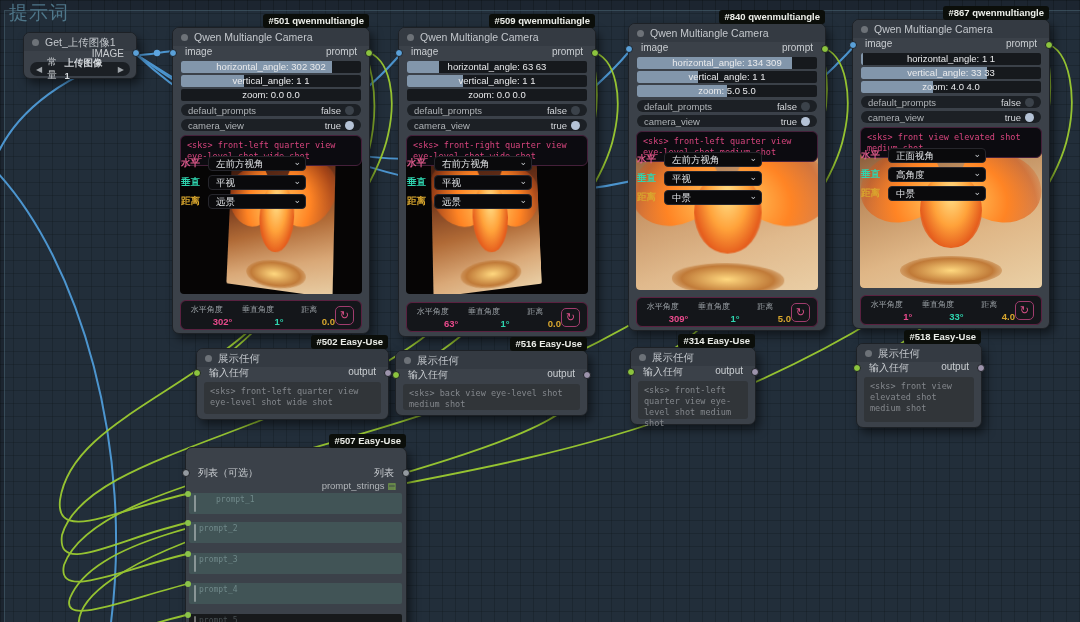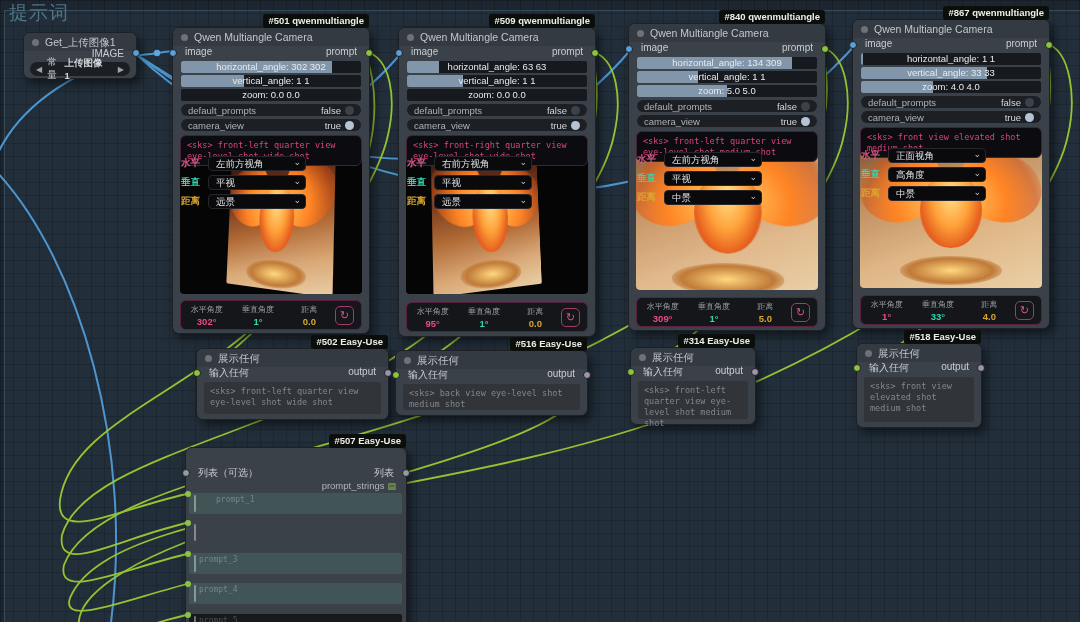--- a/index.html
+++ b/index.html
@@ -73,21 +73,21 @@
   .dlabel.pink { color:#de5a8b; } .dlabel.teal { color:#2fd6b0; } .dlabel.amber { color:#d9a72e; }
   .dselect { width:98px; height:15px; background:#0a0a0c; border:1px solid #26262c;
     border-radius:4px; color:#e0e3e6; font-size:9.5px; line-height:13px; padding:0 14px 0 7px;
     position:relative; white-space:nowrap; overflow:hidden; }
   .chev { position:absolute; right:4px; top:-1px; color:#c2c6ca; font-size:9px; }
 
   .readout { position:absolute; left:7px; right:7px; height:30px; border:1px solid #5a2140;
     border-radius:6px; background:rgba(6,5,9,.72); display:flex; align-items:center; z-index:4; }
   .rcol { flex:1; text-align:center; line-height:11px; }
   .rlab { font-size:8px; color:#9aa0a5; display:block; }
-  .rval { font-size:9.5px; font-weight:bold; display:block; margin-top:1px; }
+  .rval { font-size:9.5px; font-weight:bold; display:block; margin-top:1px;text-align:right; }
   .rval.pink { color:#ea4a8c; } .rval.teal { color:#2fd6b0; } .rval.amber { color:#d9a72e; }
   .rbtn { width:19px; height:19px; border:1px solid #a03c6d; border-radius:5px; color:#d64f86;
     text-align:center; line-height:17px; margin-right:7px; font-size:11px; flex:none; }
 
   .stext { position:absolute; left:7px; right:7px; top:33px; bottom:5px; background:#313539;
     border-radius:3px; color:#83878c; font-family:"DejaVu Sans Mono","Liberation Mono",monospace;
     font-size:8.5px; line-height:11px; padding:4px 6px; }
 
   .pstrings { position:absolute; right:10px; top:32px; font-size:9.5px; color:#b0b4b8; }
   .pstrings .picon { color:#8bc34a; font-size:9px; margin-left:3px; }
@@ -269,21 +269,21 @@
       <span class="dlabel teal">垂直</span>
       <div class="dselect"><span>平视</span><span class="chev">⌄</span></div>
       </div>
     <div class="drow" style="top:166px">
       <span class="dlabel amber">距离</span>
       <div class="dselect"><span>远景</span><span class="chev">⌄</span></div>
       </div>
     <div class="readout" style="top:274px">
       <div class="rcol">
           <span class="rlab">水平角度</span>
-          <span class="rval pink">95°</span>
+          <span class="rval pink">63°</span>
         </div>
       <div class="rcol">
           <span class="rlab">垂直角度</span>
           <span class="rval teal">1°</span>
         </div>
       <div class="rcol">
           <span class="rlab">距离</span>
           <span class="rval amber">0.0</span>
         </div>
       <div class="rbtn">↻</div>
@@ -483,20 +483,21 @@
       <span class="port out grey"></span>
     </div>
     <div class="pstrings">
       <span>prompt_strings</span><span class="picon">▤</span>
     </div>
     <span class="tadot" style="top:43px"></span>
     <span class="tabar" style="top:47px;height:17px"></span>
     <textarea class="ta" style="top: 45px; padding-left: 27px;" placeholder="prompt_1"></textarea>
     <span class="tadot" style="top:72px"></span>
     <span class="tabar" style="top:76px;height:17px"></span>
+    <textarea class="ta" style="top: 74px;" placeholder="prompt_2"></textarea>
     <span class="tadot" style="top:103px"></span>
     <span class="tabar" style="top:107px;height:17px"></span>
     <textarea class="ta" style="top: 105px;" placeholder="prompt_3"></textarea>
     <span class="tadot" style="top:133px"></span>
     <span class="tabar" style="top:137px;height:17px"></span>
     <textarea class="ta" style="top: 135px;" placeholder="prompt_4"></textarea>
     <span class="tadot" style="top:164px"></span>
     <span class="tabar" style="top:168px;height:17px"></span>
     <textarea class="ta dark" style="top: 166px;" placeholder="prompt_5"></textarea>
   </div>

